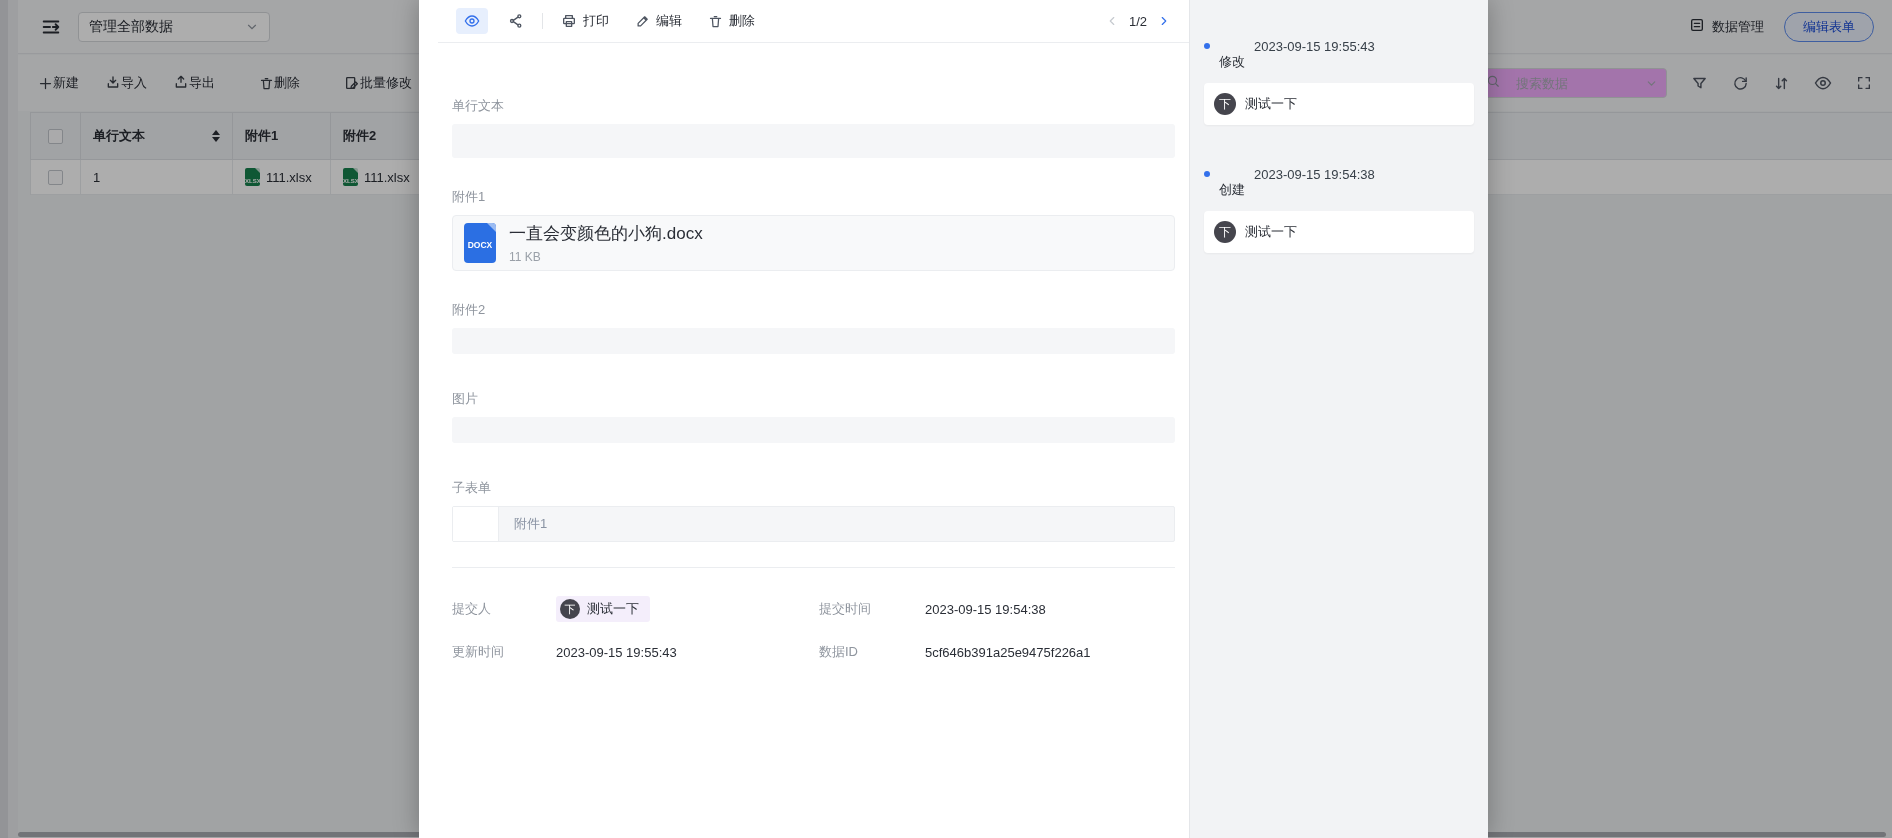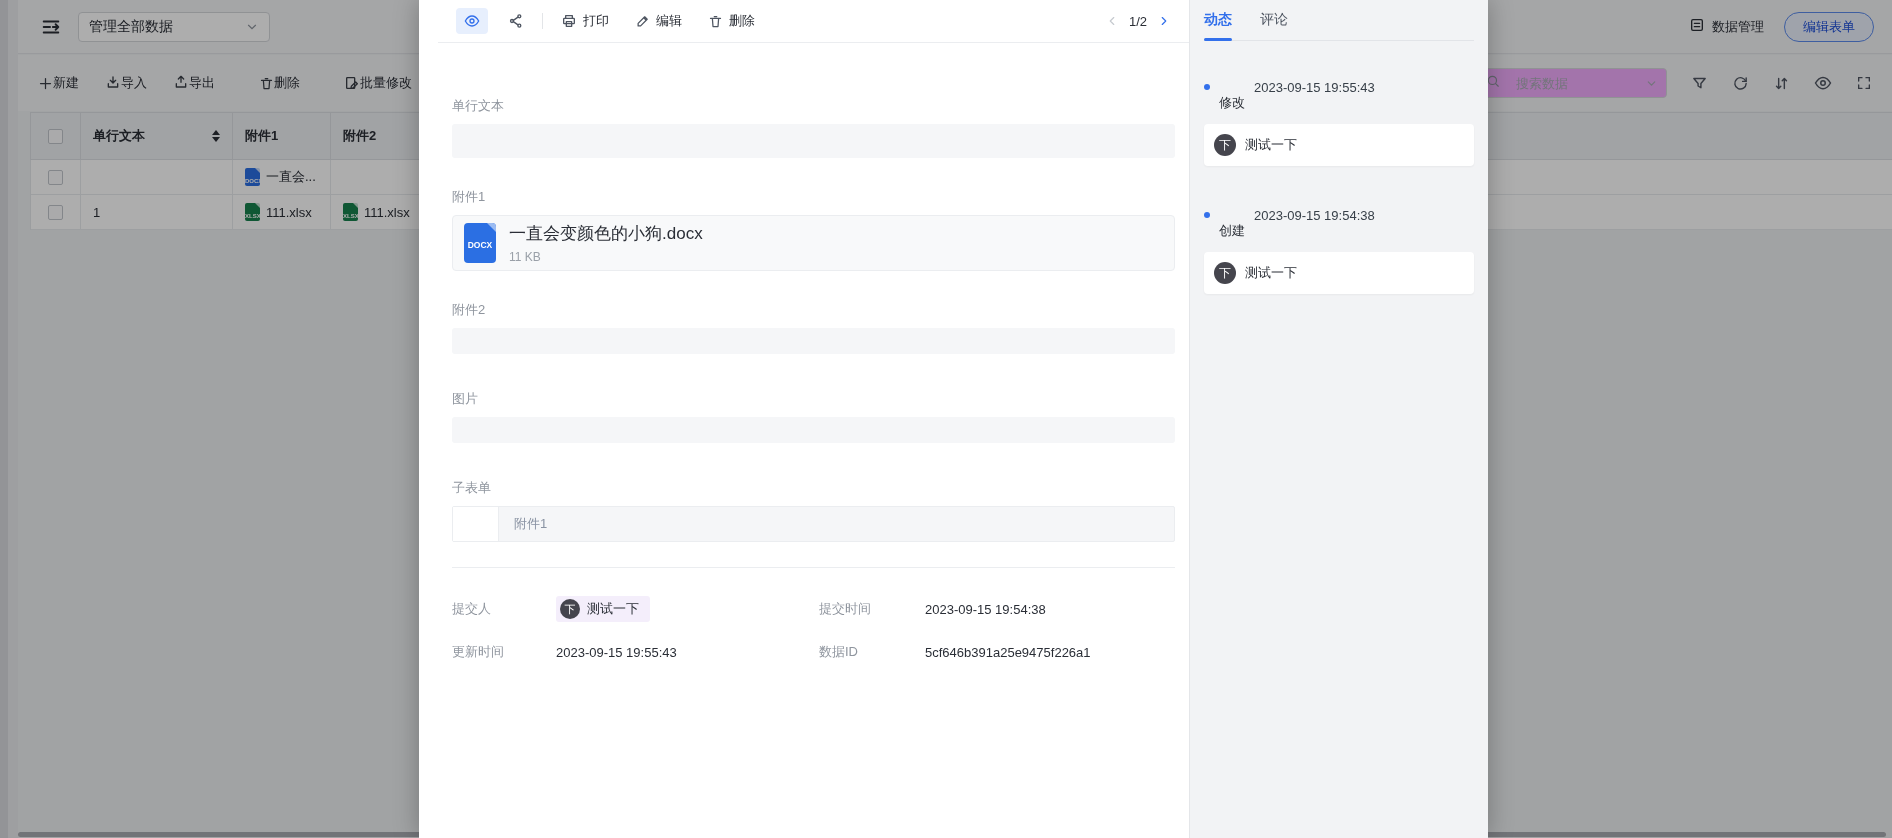--- a/index.html
+++ b/index.html
@@ -268,40 +268,20 @@
         </div>
         <div class="c-f1">
             <span>附件1</span>
           </div>
         <div class="c-f2">
             <span>附件2</span>
           </div>
         <div class="c-fill"></div>
       </div>
 
-      <div class="trow">
-        <div class="c-check">
-            <span class="cb"></span>
-          </div>
-        <div class="c-text">
-            <span></span>
-          </div>
-        <div class="c-f1">
-          <span class="fchip">
-            <span class="fic fic-blue">
-                <span>DOCX</span>
-              </span>
-            <span>一直会...</span>
-          </span>
-        </div>
-        <div class="c-f2">
-            <span></span>
-          </div>
-        <div class="c-fill"></div>
-      </div>
 
       <div class="trow">
         <div class="c-check">
             <span class="cb"></span>
           </div>
         <div class="c-text">
             <span>1</span>
           </div>
         <div class="c-f1">
           <span class="fchip">
@@ -426,24 +406,20 @@
 
           <span class="meta-label">更新时间</span>
           <span class="meta-value">2023-09-15 19:55:43</span>
           <span class="meta-label">数据ID</span>
           <span class="meta-value">5cf646b391a25e9475f226a1</span>
         </div>
       </div>
     </div>
 
     <aside class="drawer-side">
-      <div class="tabs">
-        <span class="tab active">动态</span>
-        <span class="tab">评论</span>
-      </div>
 
       <div class="act-item">
         <div class="act-head">
           <span class="dot"></span>
           <span class="act-type">修改</span>
           <span class="act-time">2023-09-15 19:55:43</span>
         </div>
         <div class="act-card">
           <span class="avatar">下</span>
           <span class="act-user">测试一下</span>

